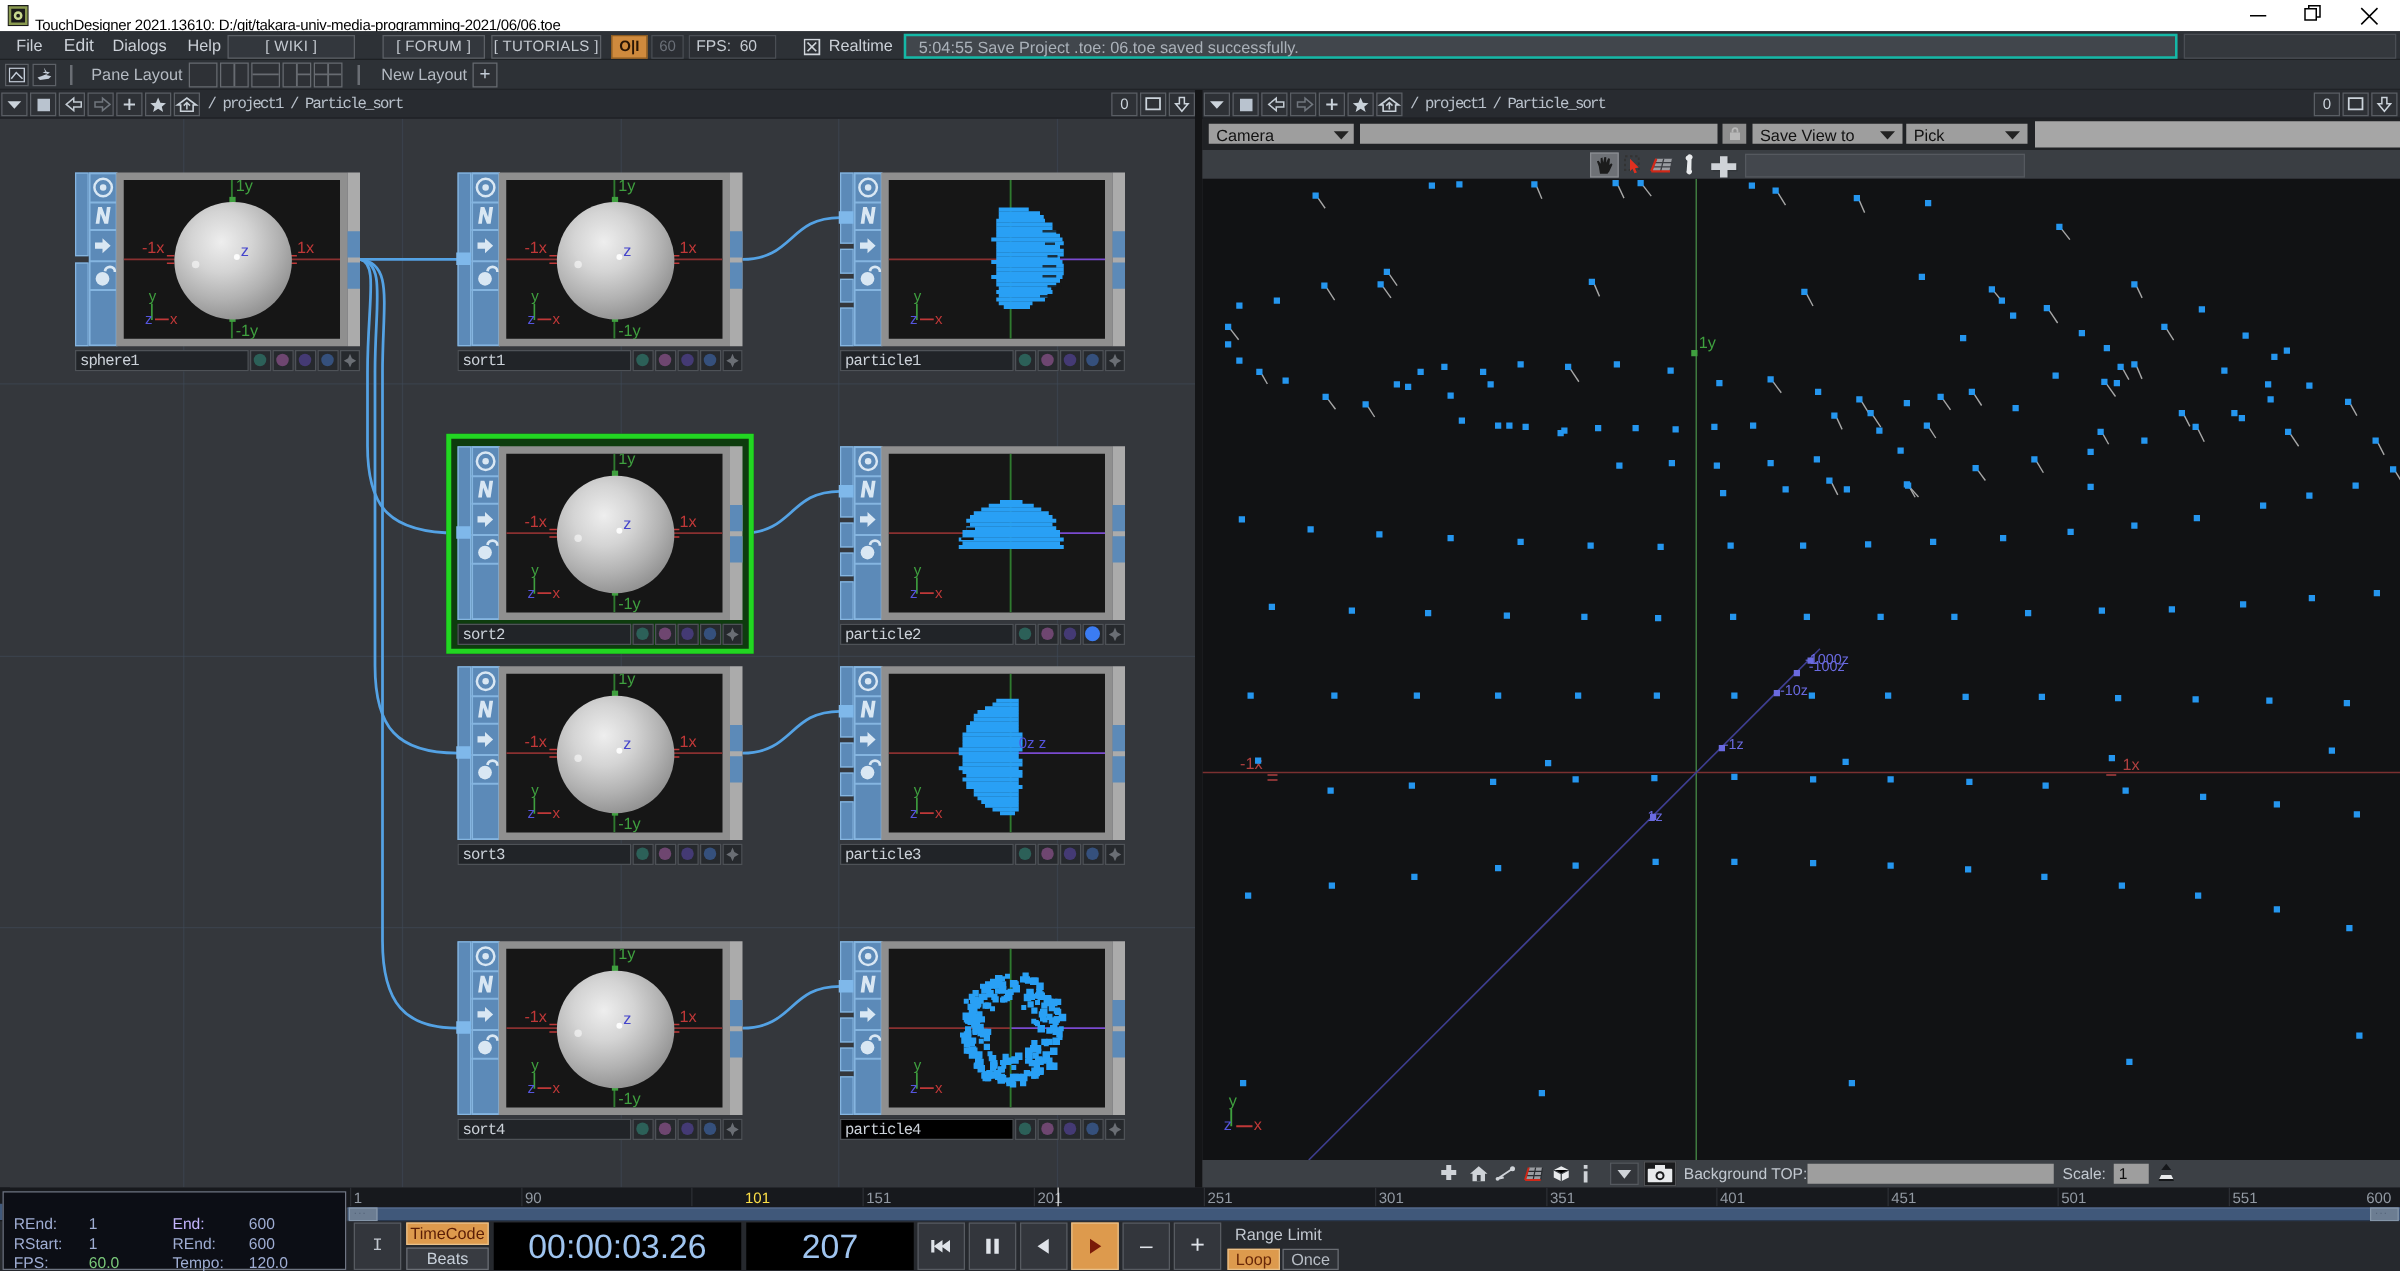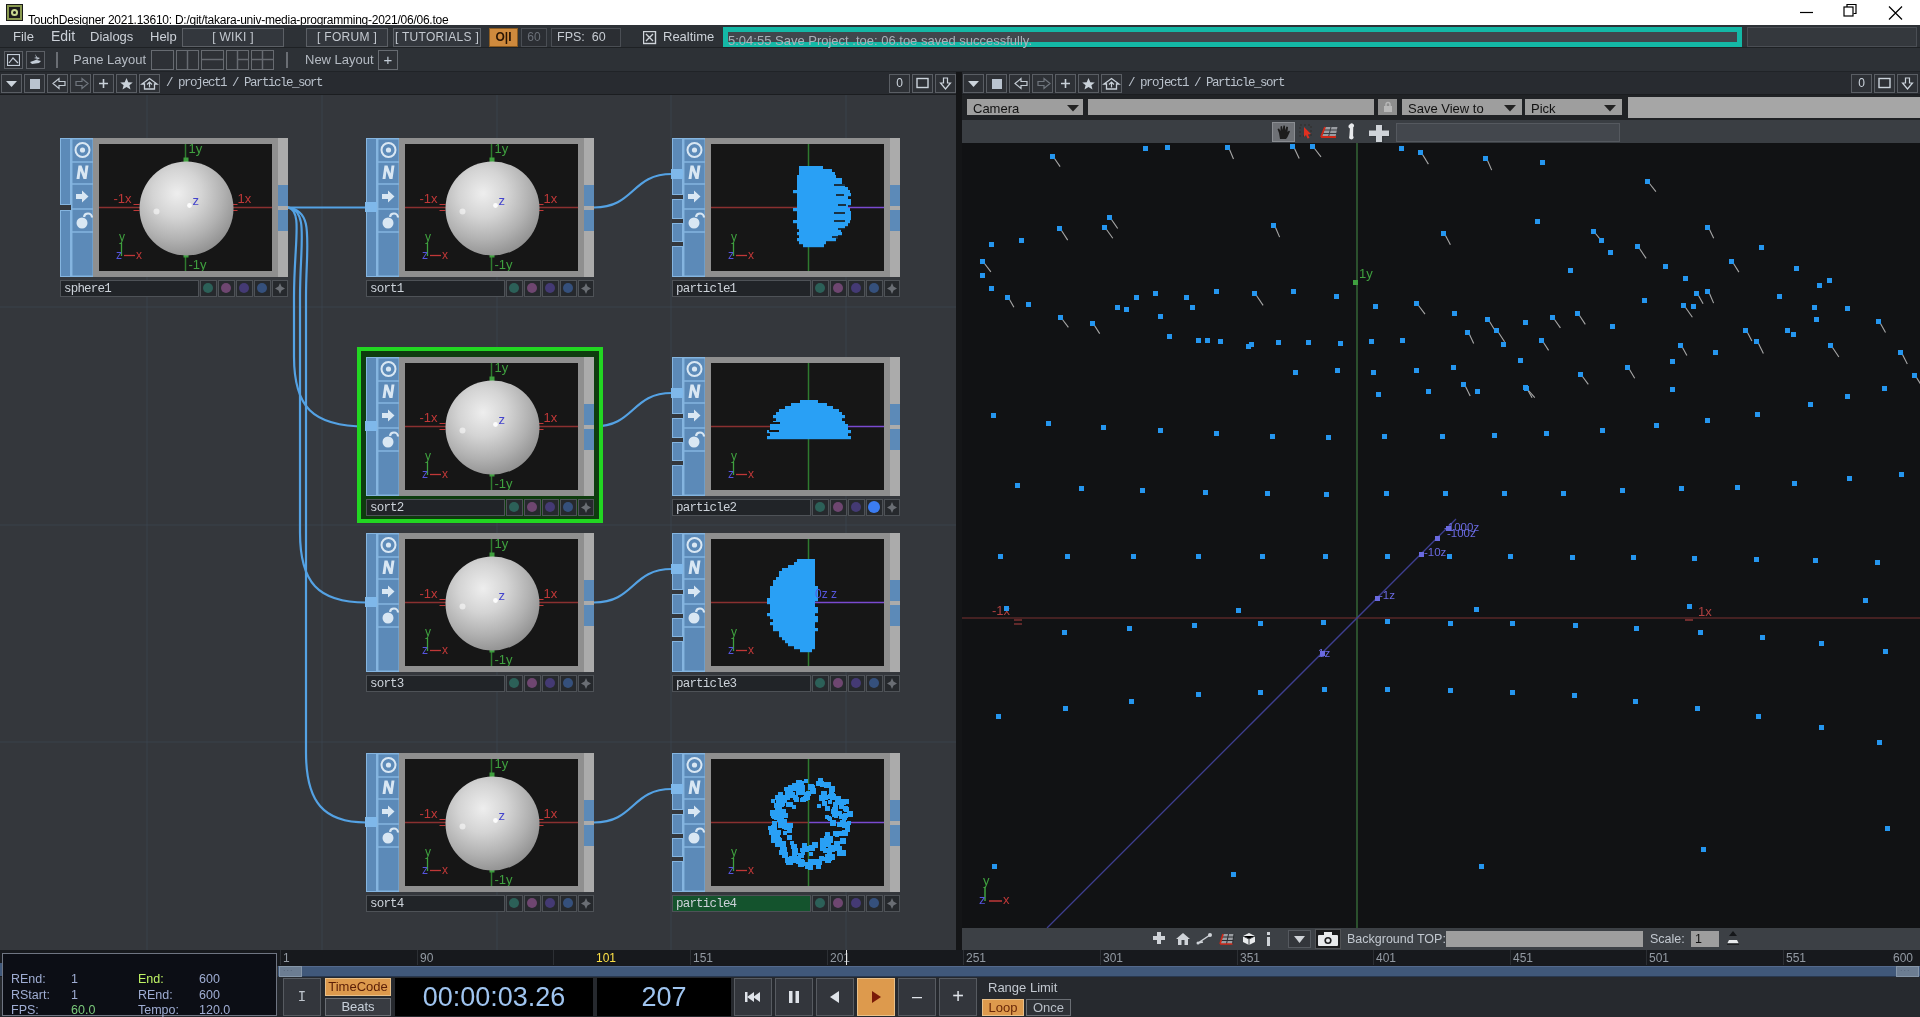--- a/index.html
+++ b/index.html
@@ -31,21 +31,21 @@
 <div class="abs" style="left:306px;top:28px;width:82px;height:19px;background:#33373d;border:1px solid #5c6066;color:#c4c9d0;font-size:12px;line-height:17px;text-align:center;letter-spacing:0.3px;">[ FORUM ]</div>
 <div class="abs" style="left:393px;top:28px;width:88px;height:19px;background:#33373d;border:1px solid #5c6066;color:#c4c9d0;font-size:12px;line-height:17px;text-align:center;letter-spacing:0.3px;">[ TUTORIALS ]</div>
 <div class="abs" style="left:489px;top:28px;width:29px;height:19px;background:#cf8a3d;border:1px solid #8a5a20;color:#2a1504;font-size:12px;line-height:17px;text-align:center;font-weight:bold;">O|I</div>
 <div class="abs" style="left:521px;top:28px;width:26px;height:19px;background:#2b2e33;border:1px solid #4a4e54;color:#6b7078;font-size:12px;line-height:17px;text-align:center;">60</div>
 <div class="abs" style="left:551px;top:28px;width:70px;height:19px;background:#2b2e33;border:1px solid #4a4e54;color:#c6cbd2;font-size:12.5px;line-height:17px;padding-left:5px;">FPS:&nbsp; 60</div>
 <svg class="abs" style="left:643px;top:31px" width="14" height="14">
     <rect x="0.5" y="0.5" width="12" height="12" fill="none" stroke="#d0d5db" stroke-width="1.4"></rect>
     <path d="M3 3 L10 10 M10 3 L3 10" stroke="#d0d5db" stroke-width="1.4"></path>
   </svg>
 <div class="abs" style="left:663px;top:26px;width:70px;height:21px;color:#ccd1d8;font-size:13px;line-height:21px;">Realtime</div>
-<div class="abs" style="left:723px;top:27px;width:1019px;height:20px;background:#41464c;border:5px solid #14b8a6;color:#aab1b9;font-size:13px;line-height:18px;padding-left:0;">5:04:55 Save Project .toe: 06.toe saved successfully.</div>
+<div class="abs" style="left:723px;top:27px;width:1019px;height:20px;background:#41464c;border:2px solid #14b8a6;color:#aab1b9;font-size:13px;line-height:18px;padding-left:10px;">5:04:55 Save Project .toe: 06.toe saved successfully.</div>
 <div class="abs" style="left:1747px;top:27px;width:170px;height:20px;background:#34383d;border:1px solid #4a4e54;"></div>
 <div class="abs" style="left:0px;top:48px;width:1920px;height:24px;background:#2d3136;border-bottom:1px solid #202327;"></div>
 <div class="abs" style="left:4px;top:51px;width:19px;height:18px;background:#2b2e33;border:1px solid #5c6066;"></div>
 <svg class="abs" style="left:7px;top:54px" width="13" height="12">
     <rect x="0.5" y="0.5" width="12" height="11" fill="none" stroke="#c4cdd8" stroke-width="1.2"></rect>
     <path d="M2 9 L6 4 L11 9" fill="none" stroke="#c4cdd8" stroke-width="1.2"></path>
   </svg>
 <div class="abs" style="left:26px;top:51px;width:19px;height:18px;background:#2b2e33;border:1px solid #5c6066;"></div>
 <svg class="abs" style="left:29px;top:54px" width="13" height="12">
     <path d="M6 0 L8 3 L5 4 L9 5 L4 7 L1 8 L3 10 L10 9 L12 7 L8 6 L11 4 L7 3 Z" fill="#c4cdd8"></path>
@@ -996,21 +996,21 @@
     <rect x="114" y="78" width="5" height="5" fill="#29a0f5"></rect>
     <text x="20" y="97" fill="#3fa03f" font-size="12">y</text>
     <line x1="22.5" y1="99" x2="22.5" y2="112" stroke="#3fa03f" stroke-width="1.3"></line>
     <text x="17" y="115" fill="#5555dd" font-size="12">z</text>
     <line x1="25" y1="111.5" x2="36" y2="111.5" stroke="#c03838" stroke-width="1.3"></line>
     <text x="37" y="115" fill="#c03838" font-size="12">x</text>
   </svg>
 <div class="abs" style="left:890px;top:753px;width:10px;height:139px;background:#ababab;"></div>
 <div class="abs" style="left:890px;top:800px;width:10px;height:21px;background:#5c8ab8;"></div>
 <div class="abs" style="left:890px;top:825px;width:10px;height:21px;background:#5c8ab8;"></div>
-<div class="abs mono" style="left:672px;top:895px;width:139px;height:17px;background:#14532d;border:1px solid #4e5257;color:#ccd2d9;font-size:12.5px;letter-spacing:-0.8px;line-height:16px;padding-left:3px;">particle4</div>
+<div class="abs mono" style="left:672px;top:895px;width:139px;height:17px;background:#000000;border:1px solid #4e5257;color:#ccd2d9;font-size:12.5px;letter-spacing:-0.8px;line-height:16px;padding-left:3px;">particle4</div>
 <div class="abs" style="left:812px;top:895px;width:17px;height:17px;background:#26292d;border:1px solid #4e5257;"></div>
 <div class="abs" style="left:815px;top:898px;width:10px;height:10px;border-radius:50%;background:#2c6058;"></div>
 <div class="abs" style="left:830px;top:895px;width:17px;height:17px;background:#26292d;border:1px solid #4e5257;"></div>
 <div class="abs" style="left:833px;top:898px;width:10px;height:10px;border-radius:50%;background:#6e4670;"></div>
 <div class="abs" style="left:848px;top:895px;width:17px;height:17px;background:#26292d;border:1px solid #4e5257;"></div>
 <div class="abs" style="left:851px;top:898px;width:10px;height:10px;border-radius:50%;background:#443a74;"></div>
 <div class="abs" style="left:866px;top:895px;width:17px;height:17px;background:#26292d;border:1px solid #4e5257;"></div>
 <div class="abs" style="left:869px;top:898px;width:10px;height:10px;border-radius:50%;background:#35507c;"></div>
 <div class="abs" style="left:884px;top:895px;width:16px;height:17px;background:#26292d;border:1px solid #4e5257;"></div>
 <svg class="abs" style="left:884px;top:895px" width="16" height="17">
@@ -1391,21 +1391,21 @@
 <div class="abs" style="left:846px;top:950px;width:1px;height:15px;background:#e8e8e8;"></div>
 <div class="abs" style="left:278px;top:966px;width:1642px;height:11px;background:#40587a;border-top:1px solid #54698c;border-bottom:1px solid #283850;"></div>
 <div class="abs" style="left:279px;top:966px;width:23px;height:11px;background:#6c7d92;border:1px solid #8596a9;"></div>
 <div class="abs" style="left:283px;top:963px;width:14px;height:8px;color:#55647a;font-size:9px;letter-spacing:1px;">...</div>
 <div class="abs" style="left:1896px;top:966px;width:23px;height:11px;background:#6c7d92;border:1px solid #8596a9;"></div>
 <div class="abs" style="left:1900px;top:963px;width:14px;height:8px;color:#55647a;font-size:9px;letter-spacing:1px;">...</div>
 <div class="abs" style="left:0px;top:977px;width:1920px;height:40px;background:#26292e;"></div>
 <div class="abs" style="left:2px;top:953px;width:275px;height:63px;background:#0c0e15;border:1px solid #6f7582;"></div>
 <div class="abs" style="left:11px;top:972px;width:90px;height:15px;color:#9fadd3;font-size:12.5px;line-height:15px;">REnd:</div>
 <div class="abs" style="left:71px;top:972px;width:90px;height:15px;color:#9fadd3;font-size:12.5px;line-height:15px;">1</div>
-<div class="abs" style="left:138px;top:972px;width:90px;height:15px;color:#bef264;font-size:12.5px;line-height:15px;">End:</div>
+<div class="abs" style="left:138px;top:972px;width:90px;height:15px;color:#c4b5fd;font-size:12.5px;line-height:15px;">End:</div>
 <div class="abs" style="left:199px;top:972px;width:90px;height:15px;color:#9fadd3;font-size:12.5px;line-height:15px;">600</div>
 <div class="abs" style="left:11px;top:988px;width:90px;height:15px;color:#9fadd3;font-size:12.5px;line-height:15px;">RStart:</div>
 <div class="abs" style="left:71px;top:988px;width:90px;height:15px;color:#9fadd3;font-size:12.5px;line-height:15px;">1</div>
 <div class="abs" style="left:138px;top:988px;width:90px;height:15px;color:#9fadd3;font-size:12.5px;line-height:15px;">REnd:</div>
 <div class="abs" style="left:199px;top:988px;width:90px;height:15px;color:#9fadd3;font-size:12.5px;line-height:15px;">600</div>
 <div class="abs" style="left:11px;top:1003px;width:90px;height:15px;color:#9fadd3;font-size:12.5px;line-height:15px;">FPS:</div>
 <div class="abs" style="left:138px;top:1003px;width:90px;height:15px;color:#9fadd3;font-size:12.5px;line-height:15px;">Tempo:</div>
 <div class="abs" style="left:199px;top:1003px;width:90px;height:15px;color:#9fadd3;font-size:12.5px;line-height:15px;">120.0</div>
 <div class="abs" style="left:71px;top:1003px;width:60px;height:15px;color:#7ac87a;font-size:12.5px;line-height:15px;">60.0</div>
 <div class="abs mono" style="left:283px;top:978px;width:38px;height:38px;background:#33363c;border:1px solid #575b61;color:#c0c6ce;font-size:14px;line-height:36px;text-align:center;">I</div>

